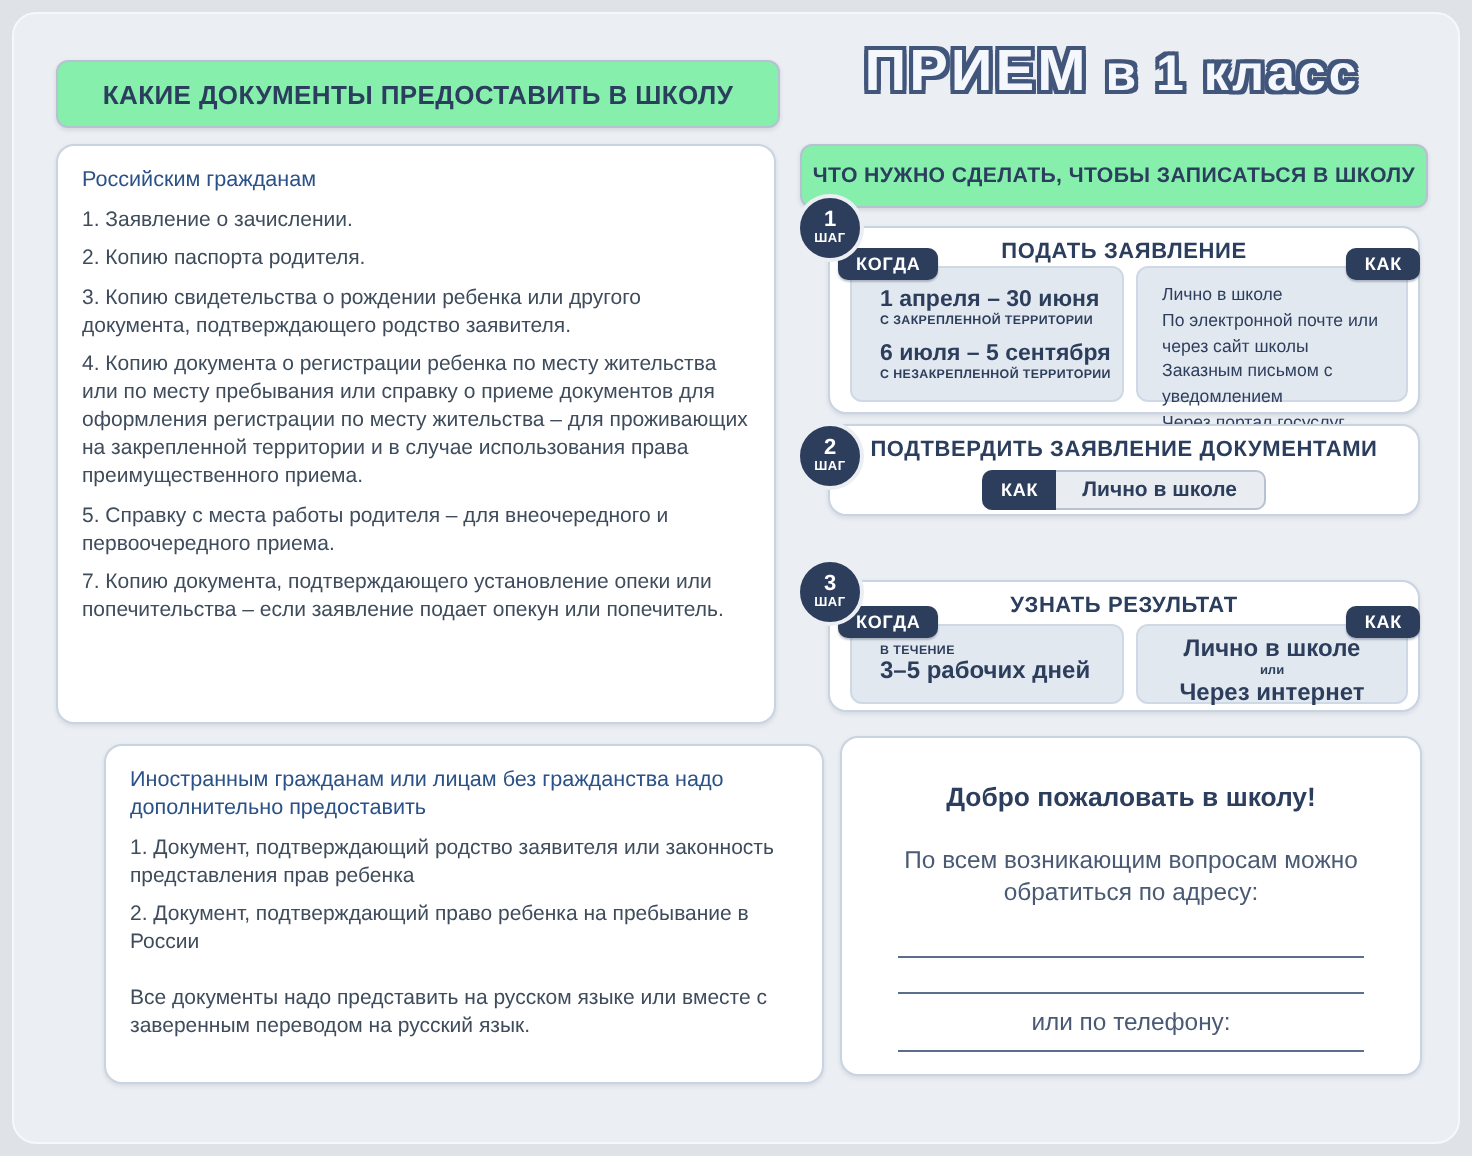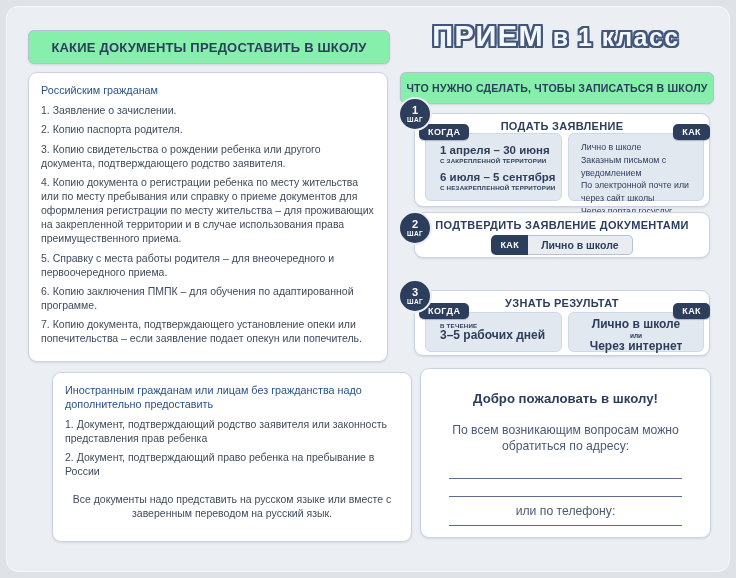--- a/index.html
+++ b/index.html
@@ -18,21 +18,21 @@
   .box{
     background:#ffffff;border:1px solid #c9d4e2;border-radius:9px;
     box-shadow:0 1px 2px rgba(90,110,140,.15);box-sizing:border-box;
   }
   
   .lheader{left:28px;top:30px;width:360px;height:32px;font-size:13px;}
   .citizens{left:28px;top:72px;width:360px;height:290px;padding:8px 12px;overflow:hidden;}
   .foreign{left:28px;top:372px;width:360px;height:170px;padding:8px 12px;overflow:hidden;margin-left:24px;}
   .box-heading{color:#2b5288;font-weight:normal;font-size:10.8px;line-height:1.3;margin:2px 0 7px 0;}
   .item{color:#3f4c5c;font-size:10.5px;line-height:1.33;margin:0 0 5.5px 0;}
-  .note{color:#3f4c5c;font-size:10.5px;line-height:1.33;margin:14px 0 0 0;text-align:center;}
+  .note{color:#3f4c5c;font-size:10.5px;line-height:1.33;margin:14px 0 0 0;}
   
   .title{left:400px;top:20px;width:312px;height:40px;text-align:center;
     font-weight:bold;color:#f4f7fb;letter-spacing:1.5px;
     text-shadow:-2px -2px 0 #42567c,2px -2px 0 #42567c,-2px 2px 0 #42567c,2px 2px 0 #42567c,
       0 -2px 0 #42567c,0 2px 0 #42567c,-2px 0 0 #42567c,2px 0 0 #42567c;}
   .title .t1{font-size:29px;}
   .title .t2{font-size:25px;}
   .rheader{left:400px;top:72px;width:312px;height:30px;font-size:10.6px;}
   .step{position:absolute;background:#fff;border:1px solid #c9d4e2;border-radius:9px;
     box-shadow:0 1px 2px rgba(90,110,140,.15);box-sizing:border-box;}
@@ -88,21 +88,20 @@
   <span>КАКИЕ ДОКУМЕНТЫ ПРЕДОСТАВИТЬ В ШКОЛУ</span>
 </div>
 
 <div class="abs box citizens">
   <p class="box-heading">Российским гражданам</p>
   <p class="item">1. Заявление о зачислении.</p>
   <p class="item">2. Копию паспорта родителя.</p>
   <p class="item">3. Копию свидетельства о рождении ребенка или другого документа, подтверждающего родство заявителя.</p>
   <p class="item">4. Копию документа о регистрации ребенка по месту жительства или по месту пребывания или справку о приеме документов для оформления регистрации по месту жительства – для проживающих на закрепленной территории и в случае использования права преимущественного приема.</p>
   <p class="item">5. Справку с места работы родителя – для внеочередного и первоочередного приема.</p>
-  <p class="item">6. Копию заключения ПМПК – для обучения по адаптированной программе.</p>
   <p class="item">7. Копию документа, подтверждающего установление опеки или попечительства – если заявление подает опекун или попечитель.</p>
 </div>
 
 <div class="abs box foreign">
   <p class="box-heading">Иностранным гражданам или лицам без гражданства надо дополнительно предоставить</p>
   <p class="item">1. Документ, подтверждающий родство заявителя или законность представления прав ребенка</p>
   <p class="item">2. Документ, подтверждающий право ребенка на пребывание в России</p>
   <p class="note">Все документы надо представить на русском языке или вместе с заверенным переводом на русский язык.</p>
 </div>
 
@@ -123,22 +122,22 @@
       <div class="pnote">С ЗАКРЕПЛЕННОЙ ТЕРРИТОРИИ</div>
     </div>
     <div>
       <div class="dates">6 июля – 5 сентября</div>
       <div class="pnote">С НЕЗАКРЕПЛЕННОЙ ТЕРРИТОРИИ</div>
     </div>
   </div>
   <div class="inner how1">
     <div class="tag tag-right">КАК</div>
     <div class="method">Лично в школе</div>
+    <div class="method">По электронной почте или через сайт школы</div>
     <div class="method">Заказным письмом с уведомлением</div>
-    <div class="method">По электронной почте или через сайт школы</div>
     <div class="method">Через портал госуслуг</div>
   </div>
 </div>
 <div class="badge badge1">
   <div class="badge-num">1</div>
   <div class="badge-label">ШАГ</div>
 </div>
 
 <div class="step step2">
   <div class="step-title">ПОДТВЕРДИТЬ ЗАЯВЛЕНИЕ ДОКУМЕНТАМИ</div>

